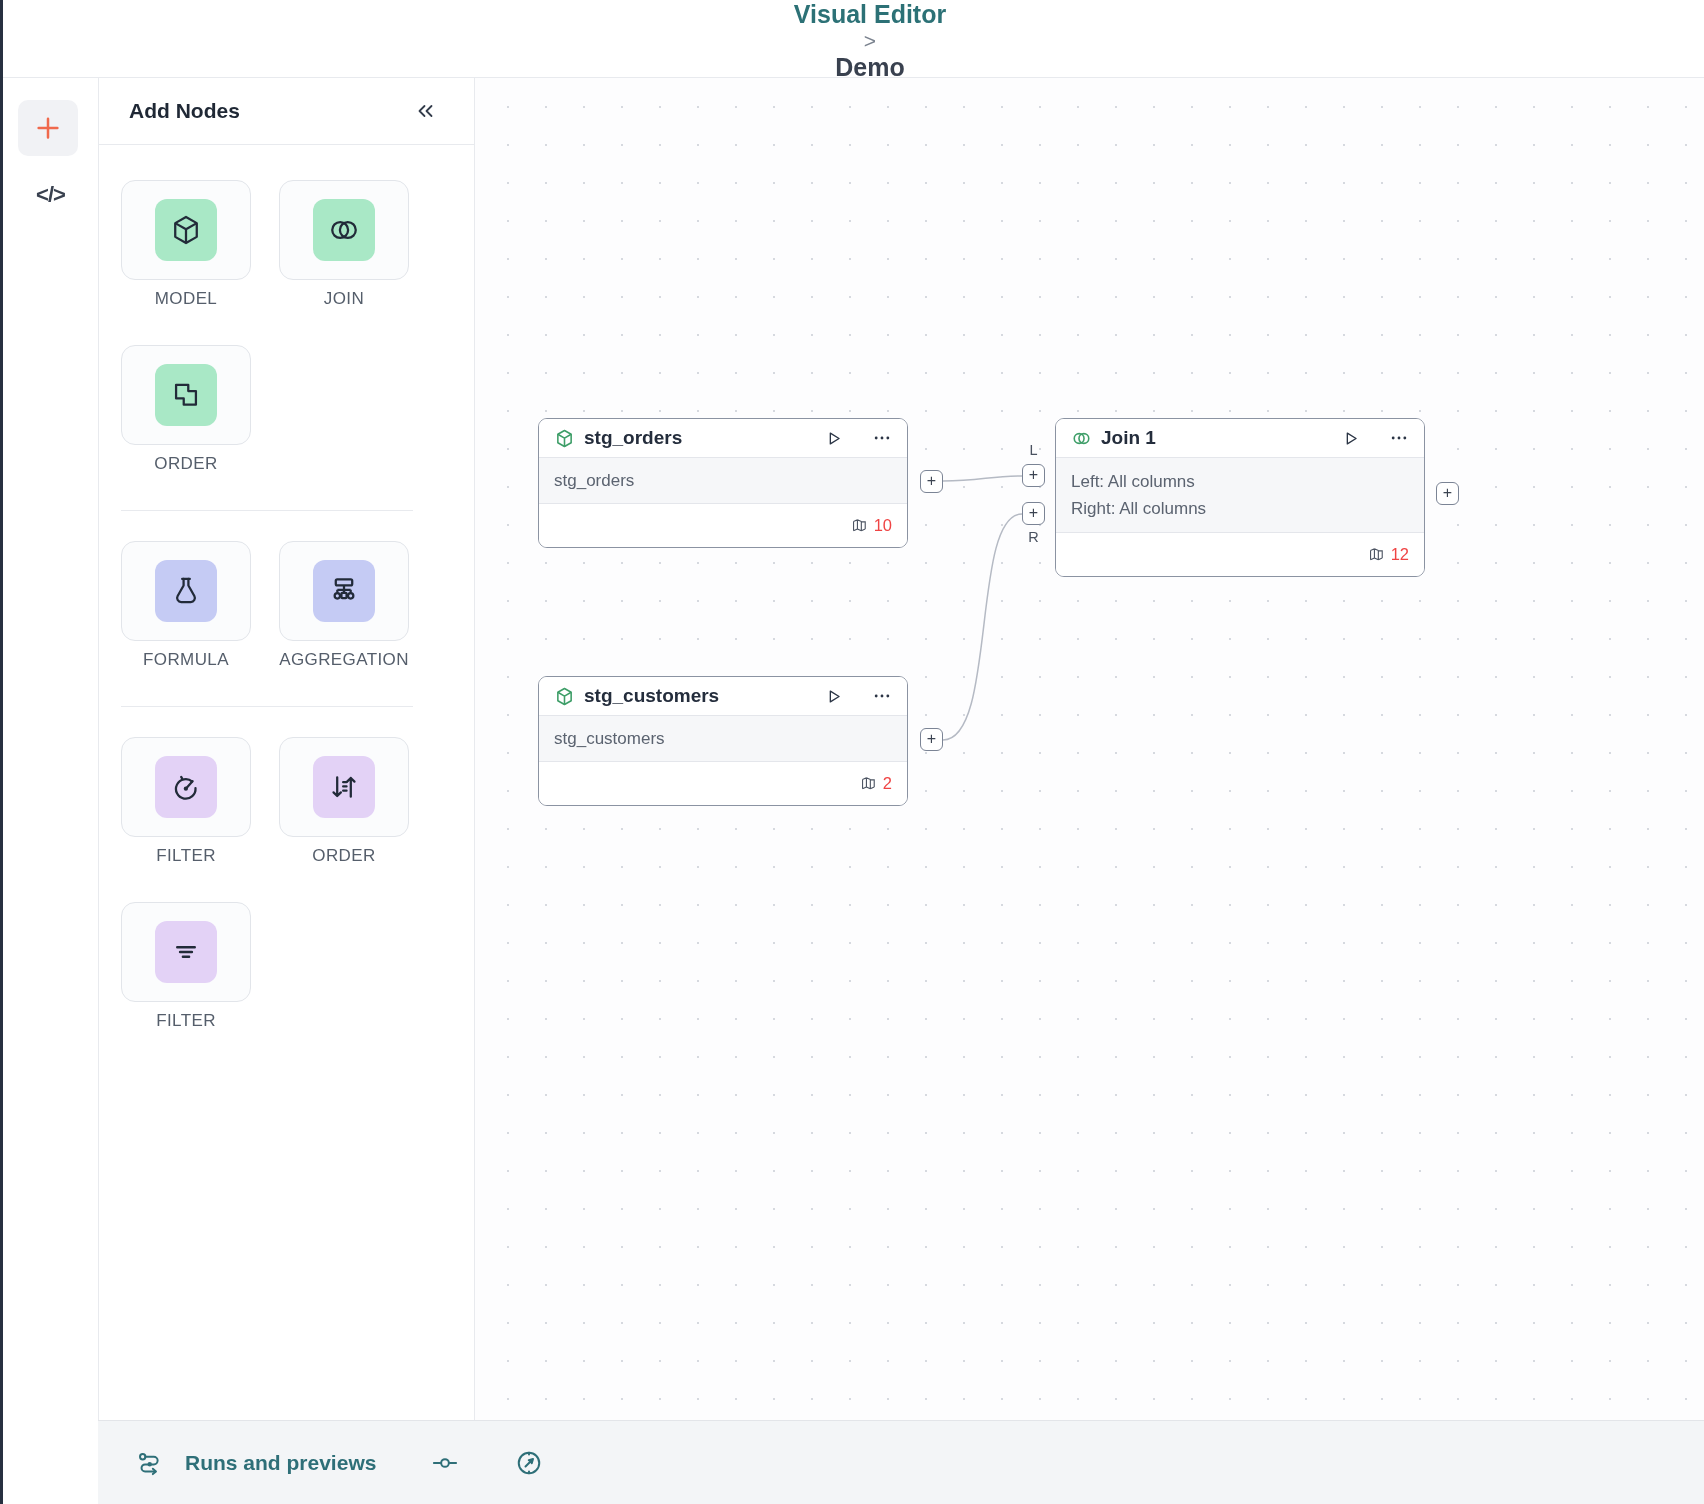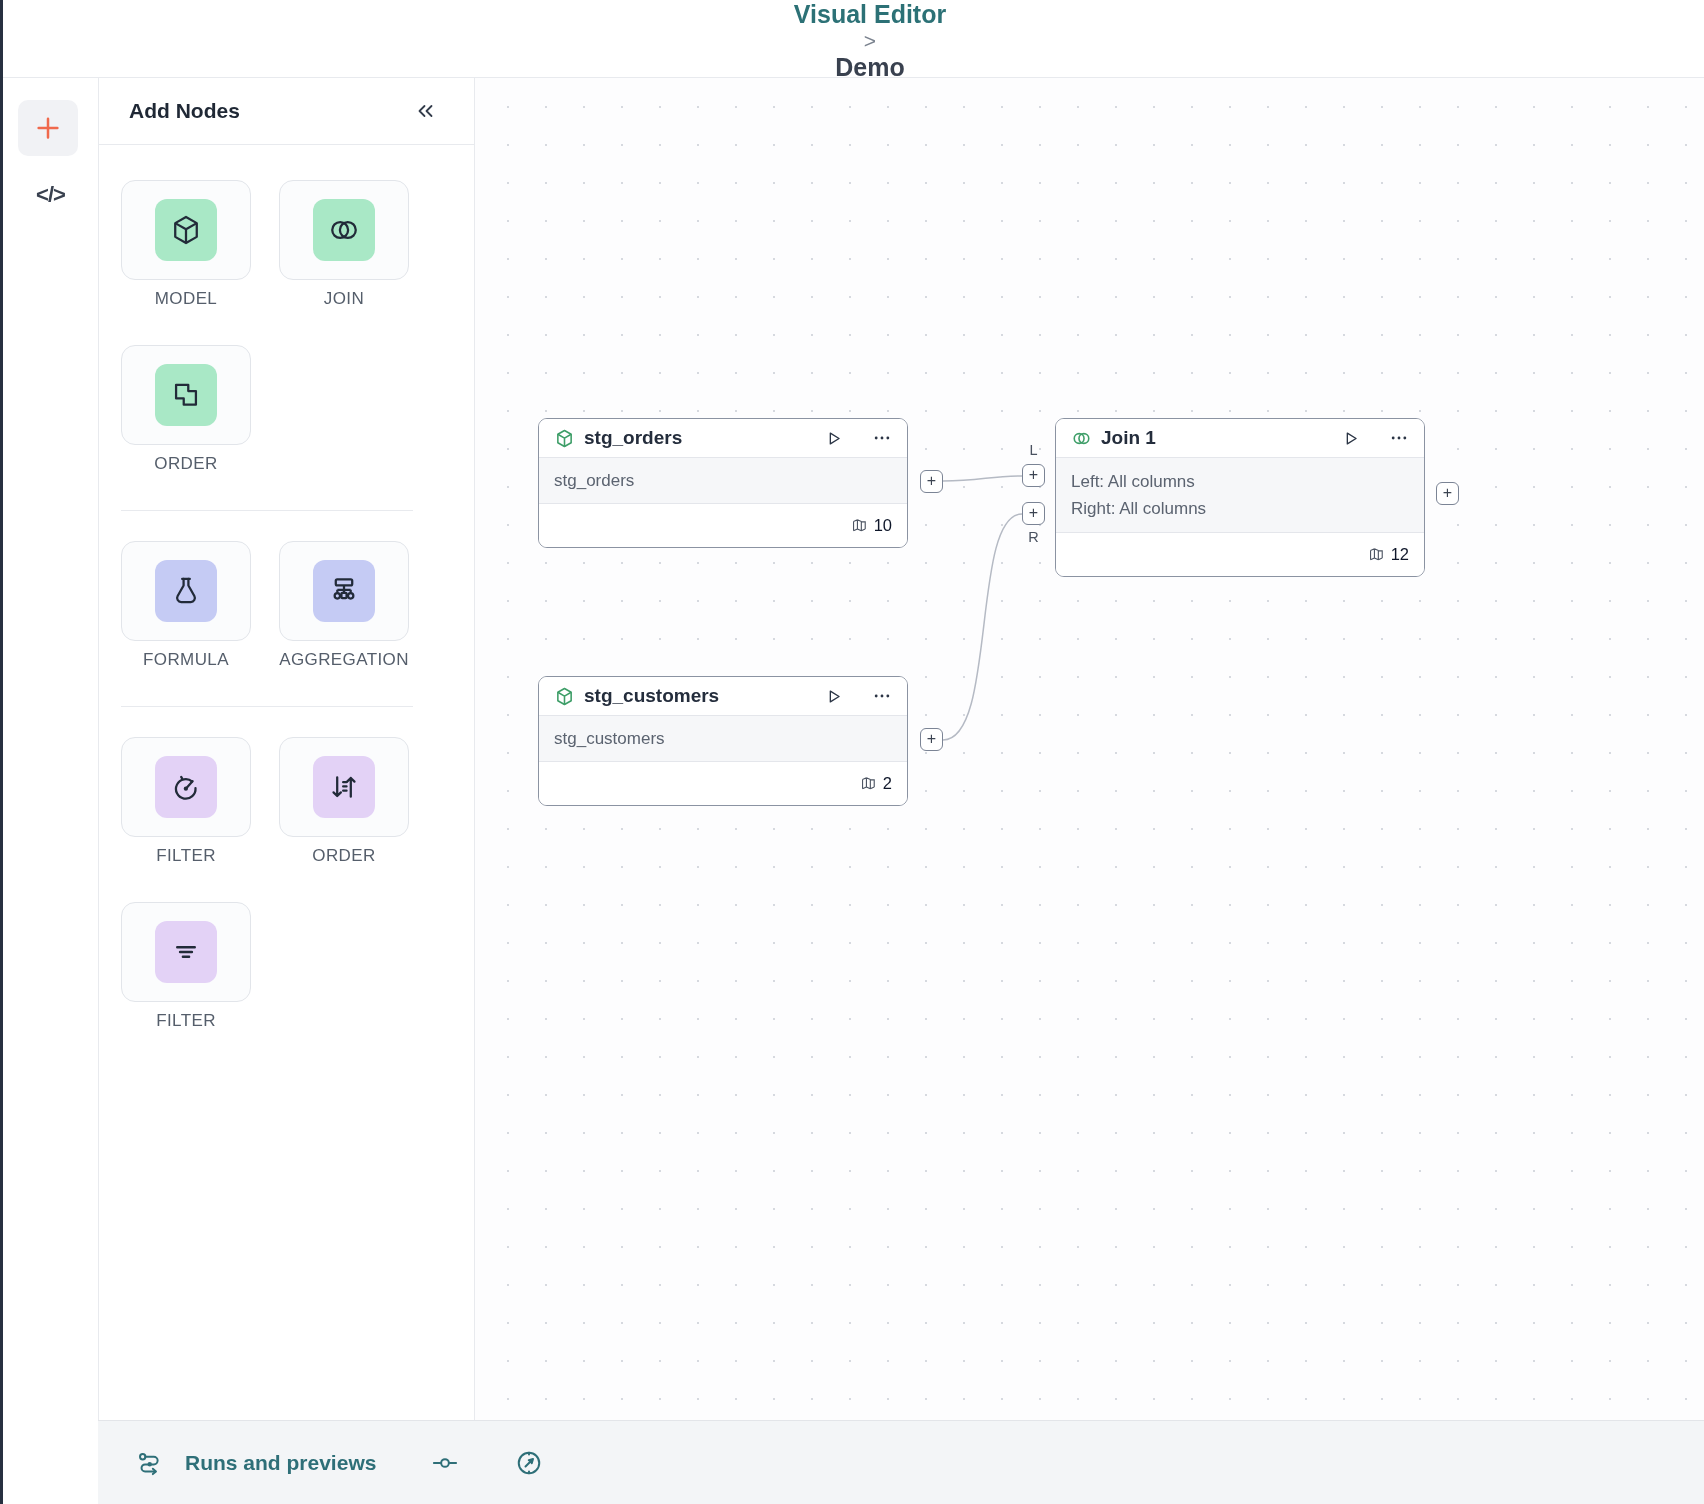--- a/index.html
+++ b/index.html
@@ -59,21 +59,21 @@
   .node-title { font-size:19px; font-weight:600; color:#242d3c; flex:0 0 auto; }
   .node-head .spacer { flex:1; }
   .nh-icon svg { width:21px; height:21px; display:block; }
   .play-btn, .dots-btn { background:none; border:none; cursor:pointer; display:flex; align-items:center; padding:0; }
   .play-btn { margin-right:20px; }
   .node-body { background:#f6f7f9; border-top:1px solid #e4e6eb; border-bottom:1px solid #e4e6eb;
                padding:0 15px; font-size:17px; color:#5b6370; }
   .body-single { height:47px; display:flex; align-items:center; }
   .body-double { padding:10px 15px; line-height:27px; }
   .node-foot { height:43px; display:flex; align-items:center; justify-content:flex-end;
-               gap:7px; padding:0 15px; background:#fff; font-size:16.5px; color:#0f172a; }
+               gap:7px; padding:0 15px; background:#fff; font-size:16.5px; color:#ef4444; }
   .node-foot svg { width:17px; height:17px; }
 
   .port { position:absolute; width:23px; height:23px; border:1.4px solid #7b8495; border-radius:6px;
           background:#fff; color:#3c4452; font-size:16px; line-height:20px; text-align:center;
           cursor:pointer; z-index:3; }
   .port-label { position:absolute; font-size:14.5px; color:#4a5260; z-index:3; width:23px; text-align:center; }
 
   
   .statusbar { position:absolute; left:98px; right:0; bottom:0; height:84px; background:#f3f5f7;
                border-top:1px solid #e3e5e9; display:flex; align-items:center; color:#2e6f78; }

